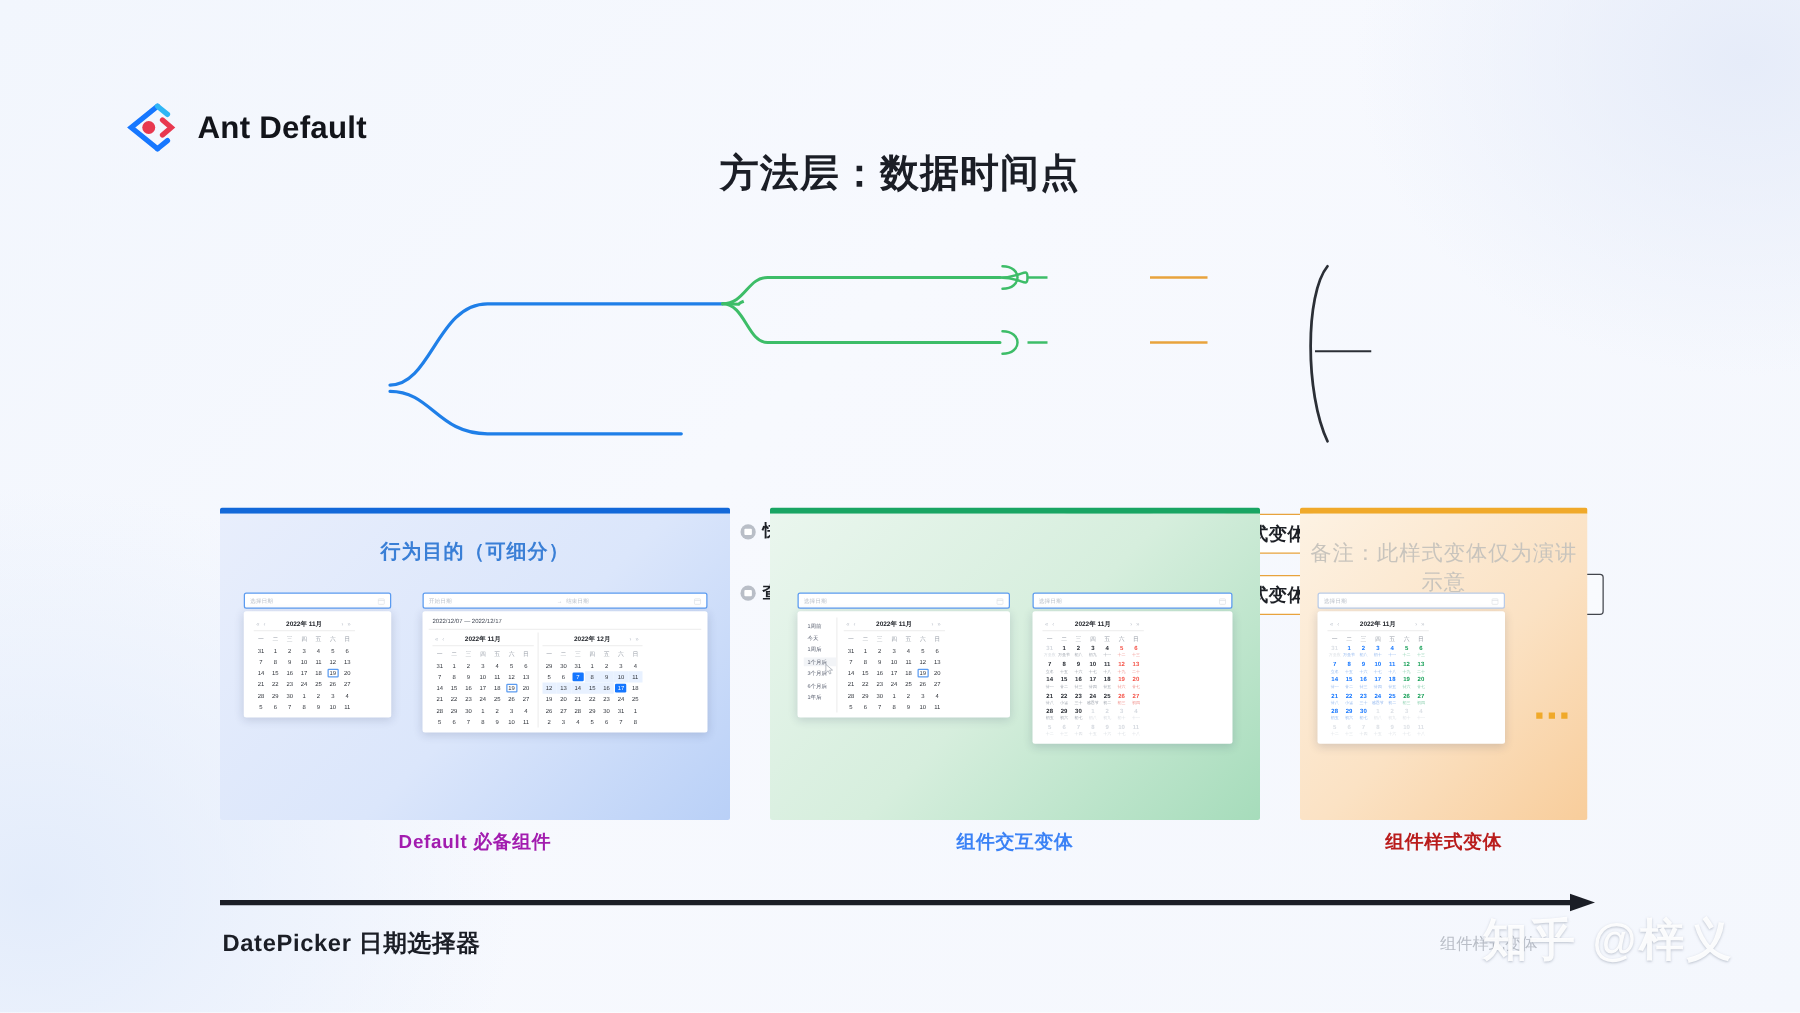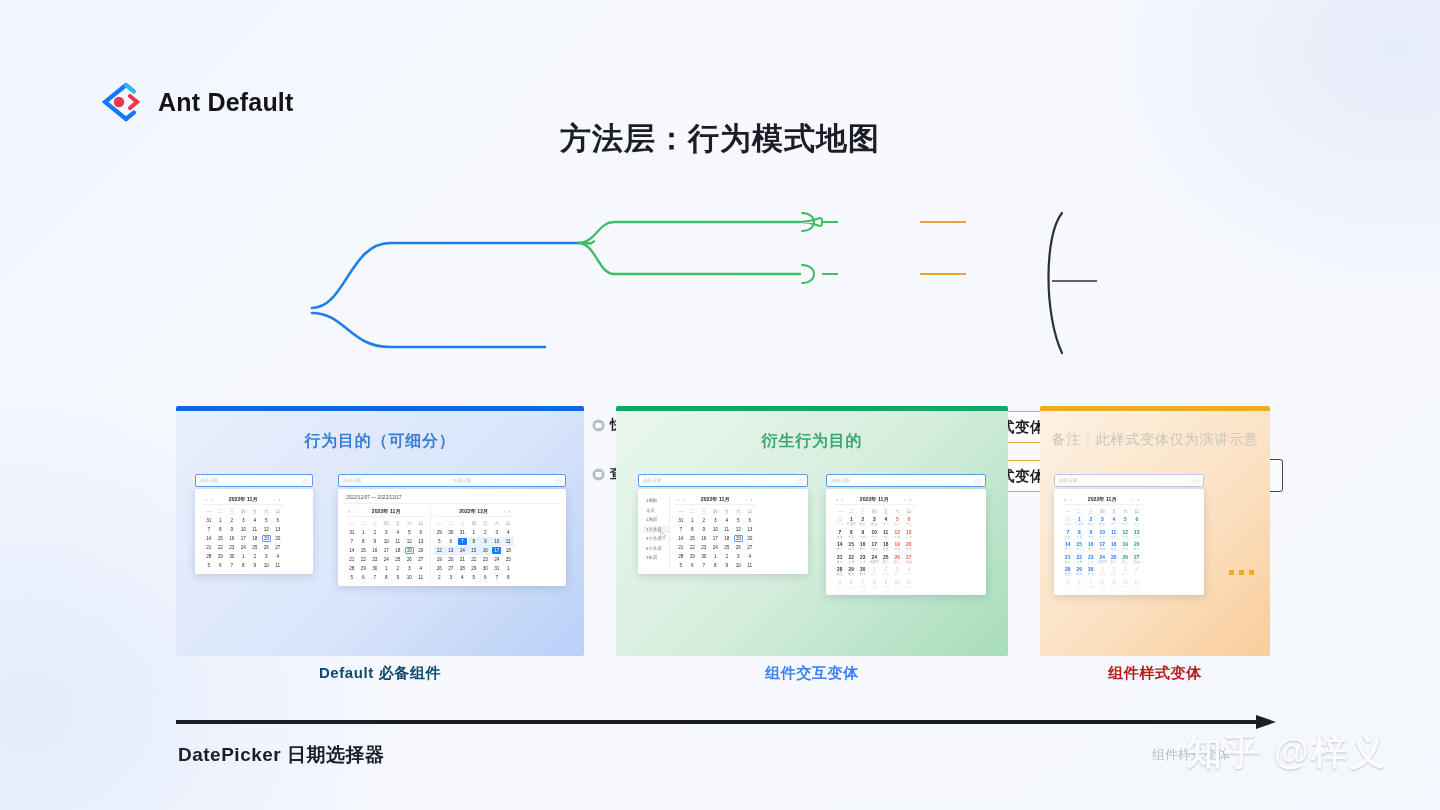--- a/index.html
+++ b/index.html
@@ -108,27 +108,27 @@
   .panel.blue   .panel-bar { background: #1268d9; }
   .panel.green  .panel-bar { background: #19a563; }
   .panel.orange .panel-bar { background: #f0a92a; }
 
   .panel.blue   .panel-body { background: linear-gradient(135deg,#e8eefc 0%, #dbe6fb 55%, #b9d0f7 100%); }
   .panel.green  .panel-body { background: linear-gradient(135deg,#eaf6ee 0%, #d6eedd 50%, #a6dcbb 100%); }
   .panel.orange .panel-body { background: linear-gradient(135deg,#fdf2e3 0%, #fbe2c4 55%, #f8cd9b 100%); }
 
   .panel.blue   .panel-heading { color: #3a7fd6; }
   .panel.green  .panel-heading { color: #3aa86e; }
-  .panel.orange .panel-heading { color: #c8c4bd; font-weight: normal; font-size: 14px; }
+  .panel.orange .panel-heading { color: #c8c4bd; font-weight: normal; font-size: 17px; }
 
   .panel-caption {
     position: absolute; top: 664px; text-align: center;
     font-size: 15px; font-weight: bold; letter-spacing: .6px;
   }
-  .panel-caption.blue   { left: 176px; width: 408px; color: #0c4a6e; }
+  .panel-caption.blue   { left: 176px; width: 408px; color: #a21caf; }
   .panel-caption.green  { left: 616px; width: 392px; color: #3b82f6; }
   .panel-caption.orange { left: 1040px; width: 230px; color: #b91c1c; }
 
   .ellipsis-dots {
     position: absolute; right: 16px; top: 159px;
     display: flex; gap: 5px;
   }
   .ellipsis-dots i { width: 5px; height: 5px; background: #f0a92a; display: block; }
 
   
@@ -235,21 +235,21 @@
       <path d="M30 7 L9 24 L30 41" stroke="#1677ff"></path>
       <path d="M30 7 L38 13.5" stroke="#2fb6f5"></path>
       <path d="M30 41 L38 34.5" stroke="#1677ff"></path>
       <path d="M34 18 L41 24 L34 30" stroke="#e8384f"></path>
     </g>
     <circle cx="23" cy="24" r="5.2" fill="#e8384f"></circle>
   </svg>
   <span class="logo-text">Ant Default</span>
 </div>
 
-<div class="page-title">方法层：行为模式地图</div>
+<div class="page-title">方法层：数据时间点</div>
 
 <div class="mindmap">
   <svg class="mm-svg" width="1440" height="185">
 
     <path d="M312 113 C 345 113, 350 48, 390 48 L 578 48" fill="none" stroke="#1f7fe8" stroke-width="2.6" stroke-linecap="round"></path>
     <path d="M312 118 C 345 118, 350 152, 390 152 L 545 152" fill="none" stroke="#1f7fe8" stroke-width="2.6" stroke-linecap="round"></path>
 
     <path d="M578 48 C 600 48, 585 50, 595 46 L 595 46" fill="none" stroke="#3dbd68" stroke-width="2.4"></path>
     <path d="M578 48 C 596 48, 598 27, 614 27 L 800 27" fill="none" stroke="#3dbd68" stroke-width="2.4" stroke-linecap="round"></path>
     <path d="M578 48 C 596 48, 598 79, 614 79 L 800 79" fill="none" stroke="#3dbd68" stroke-width="2.4" stroke-linecap="round"></path>
@@ -588,21 +588,20 @@
           </div>
         </div>
       </div>
 
     </div>
   </div>
 
   <div class="panel green">
     <div class="panel-bar"></div>
     <div class="panel-body">
-      <div class="panel-heading">衍生行为目的</div>
 
       <div class="dp" style="left:22px; top:63px; width:170px;">
         <div class="dp-input">
           <span class="ph">选择日期</span>
           <svg class="cal-ico" viewBox="0 0 16 16">
             <rect x="1.5" y="3" width="13" height="11.5" rx="1.5" fill="none" stroke="#b9bfc8" stroke-width="1.4"></rect>
             <path d="M1.5 6.3 H14.5" stroke="#b9bfc8" stroke-width="1.4"></path>
           </svg>
         </div>
         <div class="dp-panel" style="position:relative;">

